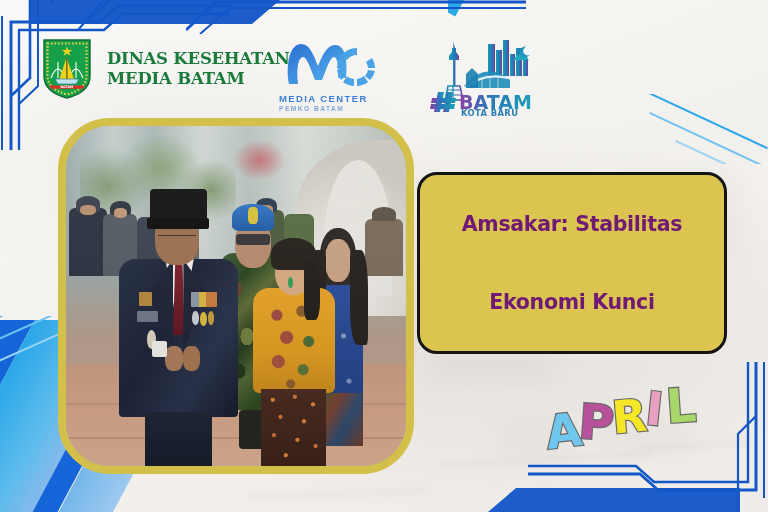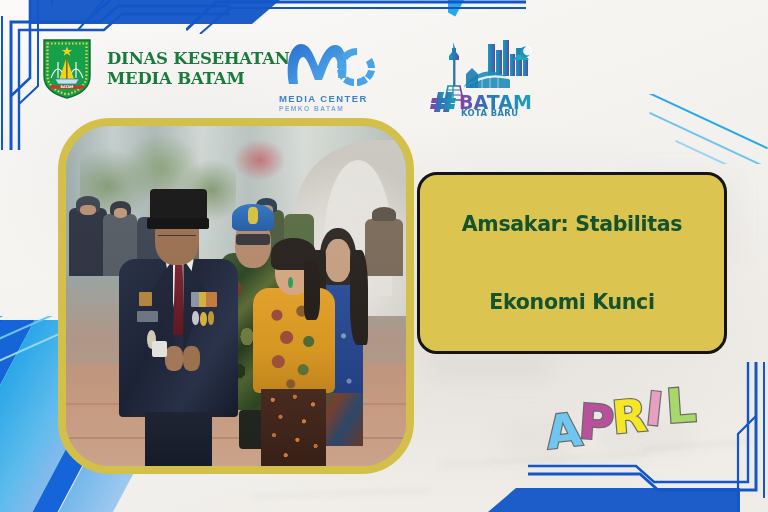--- a/index.html
+++ b/index.html
@@ -38,21 +38,21 @@
   
   .photo-card{position:absolute;left:58px;top:118px;width:356px;height:356px;
      border:8px solid #d3c04a;border-radius:52px;overflow:hidden;background:#9aa0a6;
      box-sizing:border-box;}
   .ph{position:absolute;}
 
   
   .headline{position:absolute;left:417px;top:172px;width:310px;height:182px;
      background:#dbc44f;border:3px solid #141414;border-radius:20px;box-sizing:border-box;
      display:flex;align-items:center;justify-content:center;}
-  .headline h1{margin:0;padding:0 8px;text-align:center;color:#14532d;
+  .headline h1{margin:0;padding:0 8px;text-align:center;color:#701a75;
      font-family:"DejaVu Sans",sans-serif;font-weight:bold;font-size:20.5px;line-height:1.28;
      letter-spacing:-0.3px;}
 
   
   .april{position:absolute;left:546px;top:386px;width:160px;height:72px;}
   .april span{position:absolute;font-family:"DejaVu Sans",sans-serif;font-weight:bold;
      display:block;}
 </style>
 </head>
 <body>

